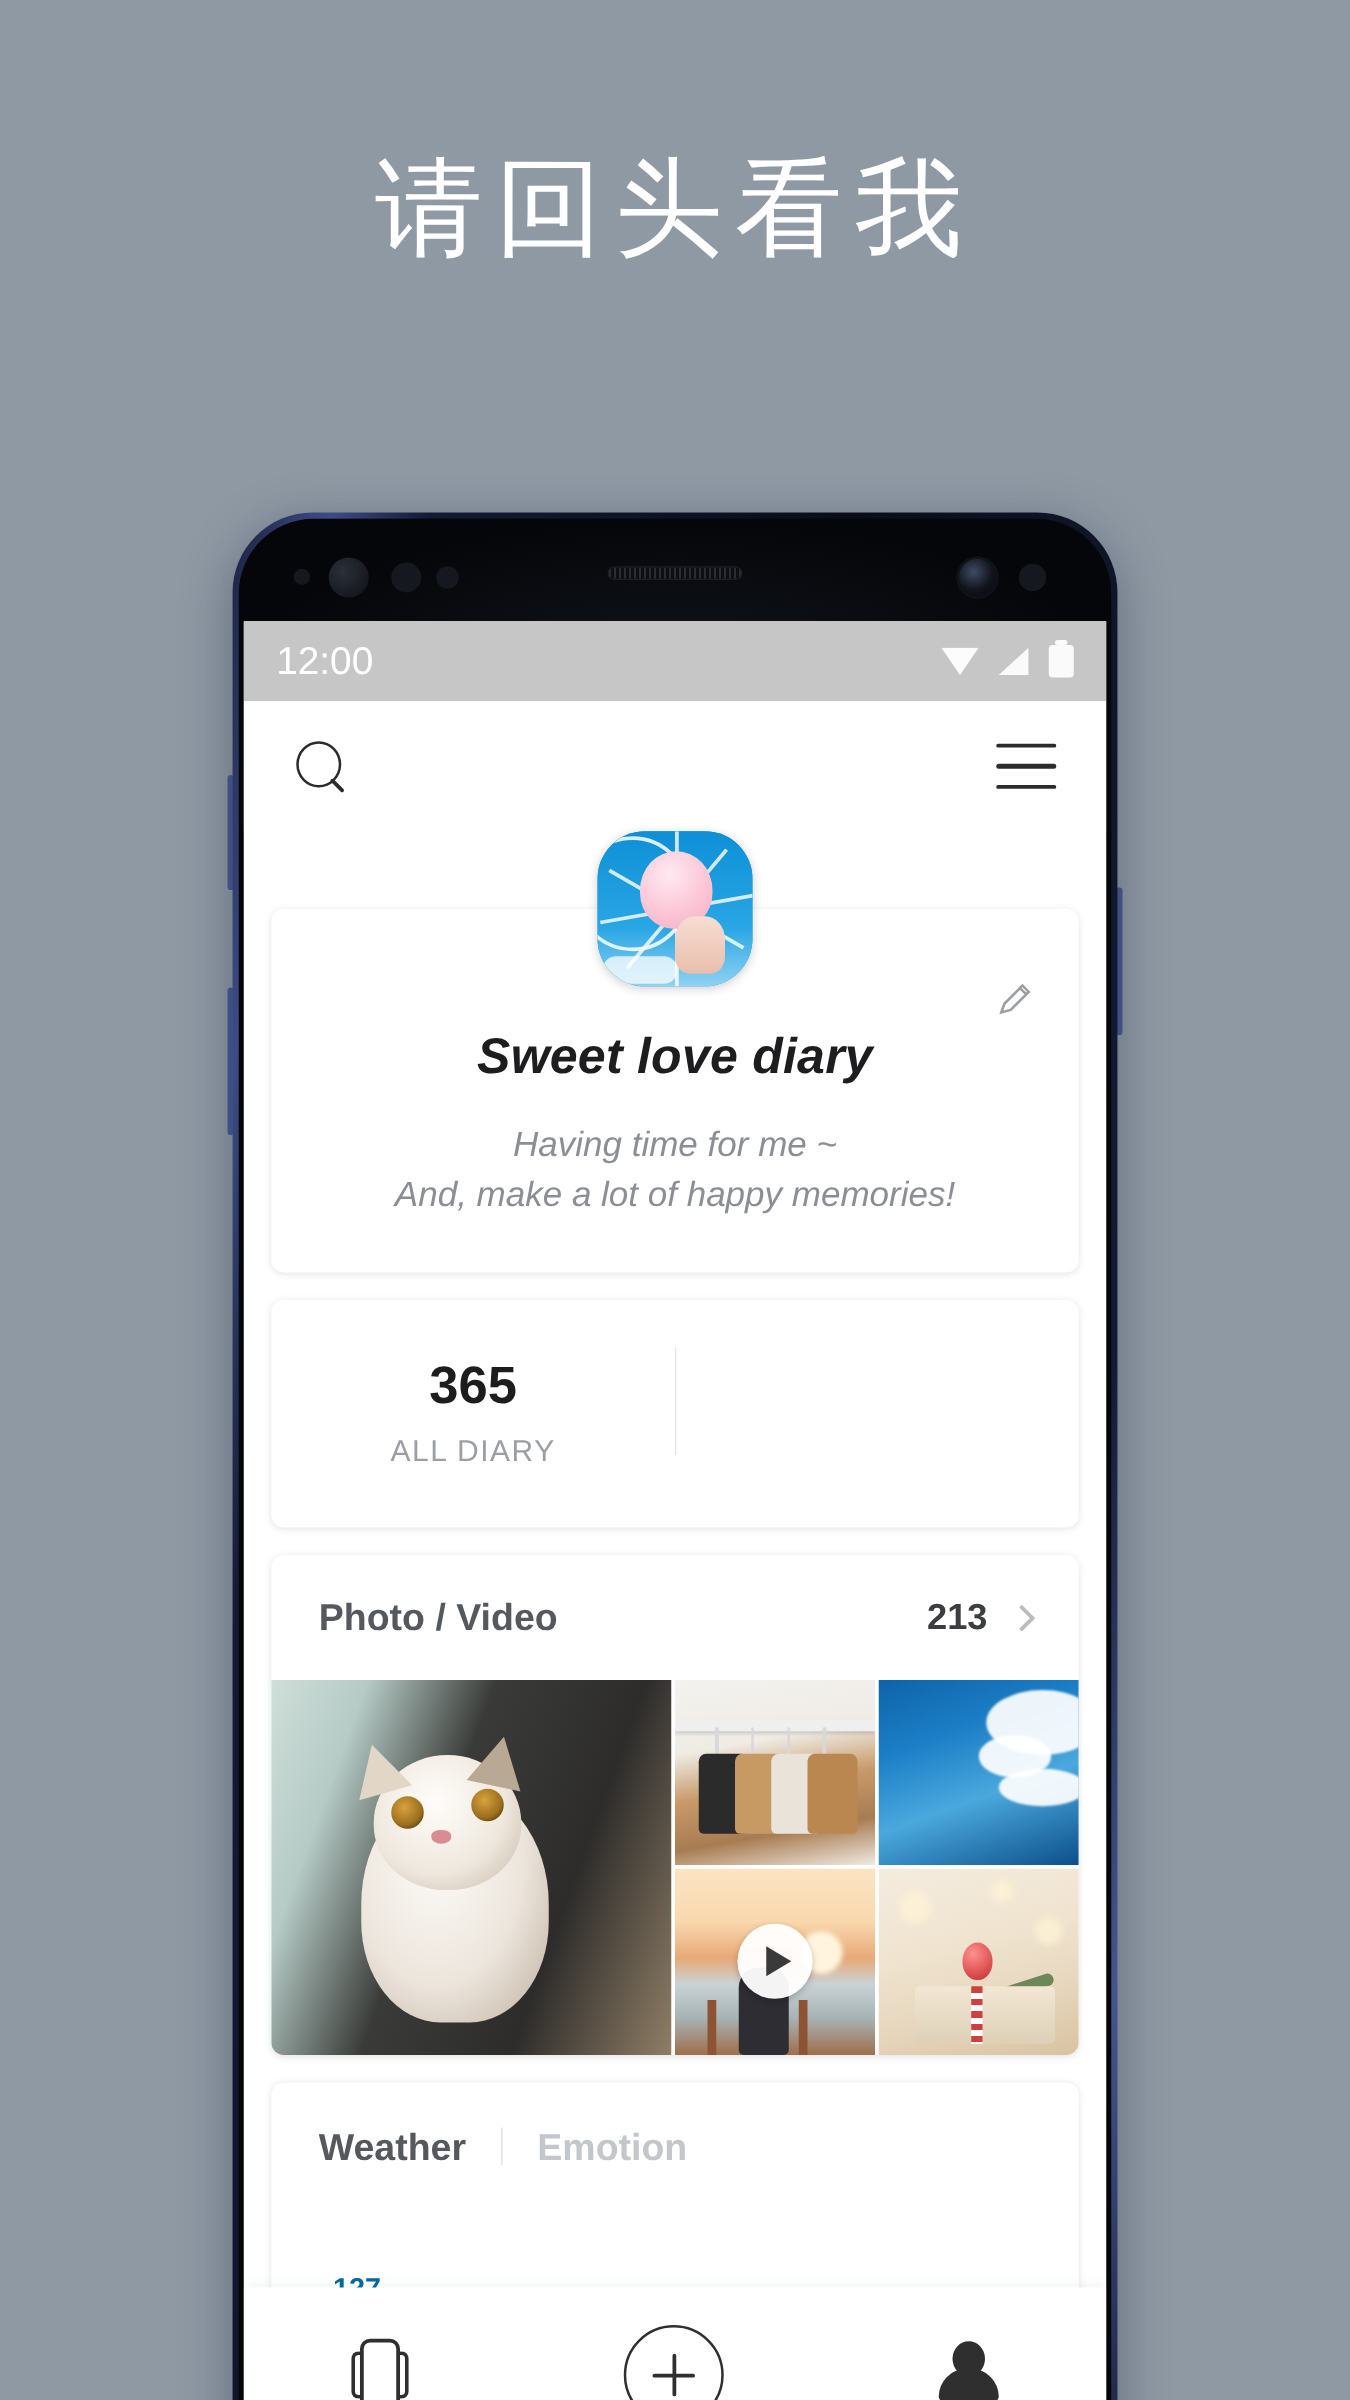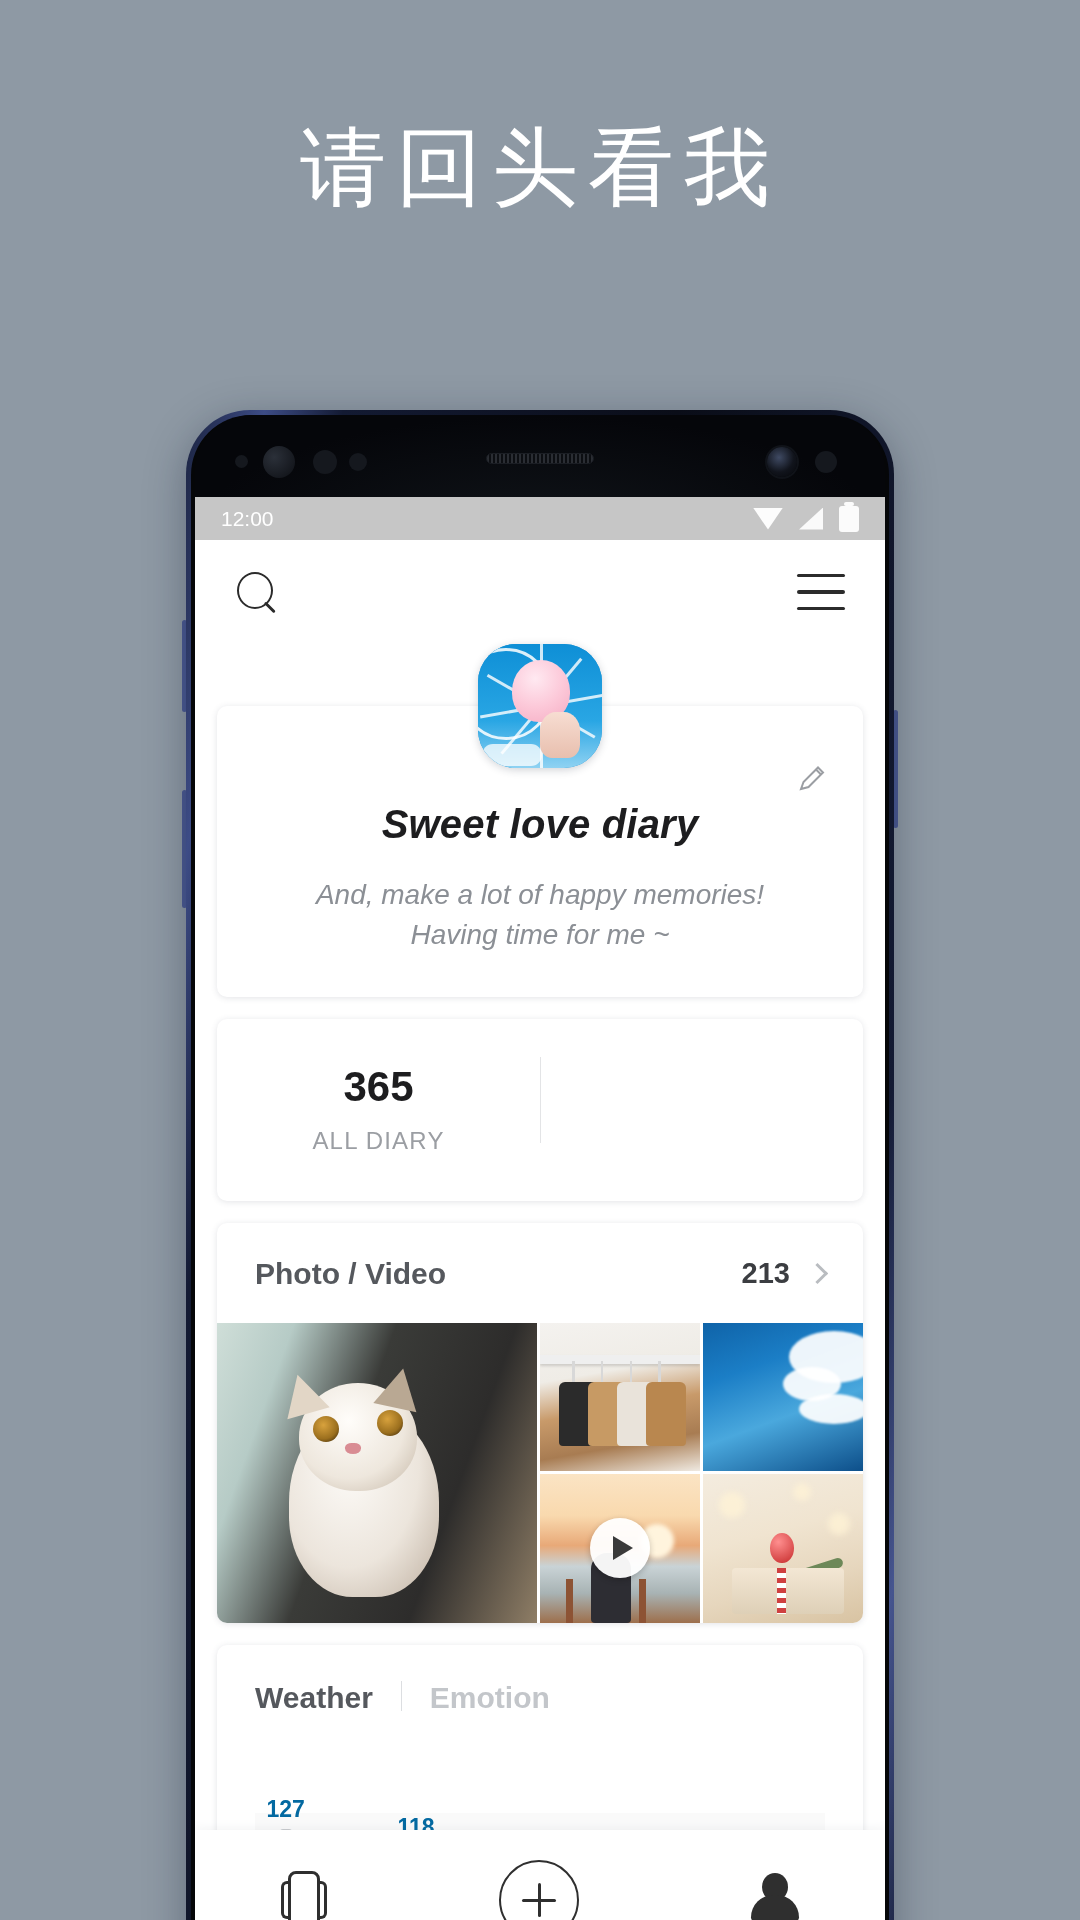--- a/index.html
+++ b/index.html
@@ -65,23 +65,23 @@
 
   
   .screen{
     position:relative; width:100%;
     height:calc(100% - 82px);
     background:#ffffff; overflow:hidden;
   }
 
   
   .statusbar{
-    height:43px; background:#c6c6c6; color:#fff;
+    height:64px; background:#c6c6c6; color:#fff;
     display:flex; align-items:center; justify-content:space-between;
-    padding:0 26px; font-size:21px; font-weight:400;
+    padding:0 26px; font-size:31px; font-weight:400;
   }
   .status-icons{ display:flex; align-items:center; gap:16px; }
   .ico-wifi{
     width:30px;height:22px;
     background:#ffffff;
     clip-path:polygon(0 0,100% 0,50% 100%);
     opacity:.95;
   }
   .ico-signal{
     width:24px;height:22px; background:#ffffff;
@@ -323,22 +323,22 @@
               <div class="candy"></div>
               <div class="hand"></div>
             </div>
             <div class="icon-edit">
               <svg width="34" height="34" viewBox="0 0 34 34">
                 <path d="M6 27 L8.5 20 L23 5.5 L28 10.5 L13.5 25 Z" fill="none" stroke="#9b9ea3" stroke-width="2"></path>
                 <path d="M21 7.5 L26 12.5" stroke="#9b9ea3" stroke-width="2"></path>
               </svg>
             </div>
             <div class="profile-name">Sweet love diary</div>
+            <div class="profile-desc">Having time for me ~</div>
             <div class="profile-desc">And, make a lot of happy memories!</div>
-            <div class="profile-desc">Having time for me ~</div>
           </div>
 
           <div class="card stats-card">
             <div class="stat">
               <div class="stat-num">365</div>
               <div class="stat-label">ALL DIARY</div>
             </div>
             <div class="stat">
             </div>
           </div>

